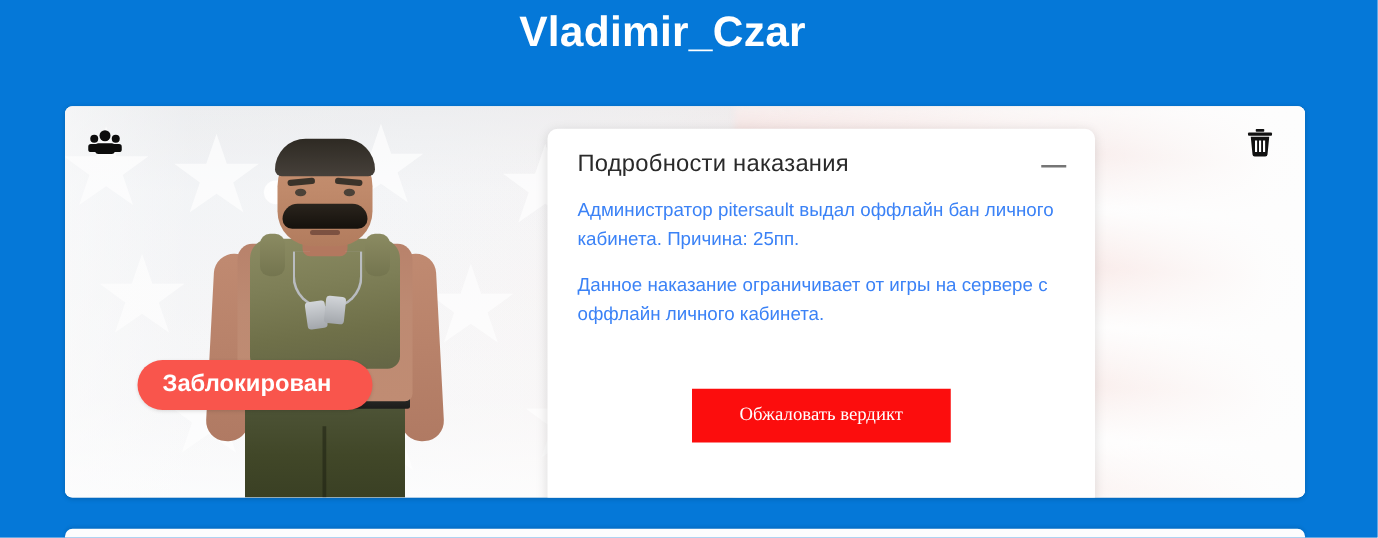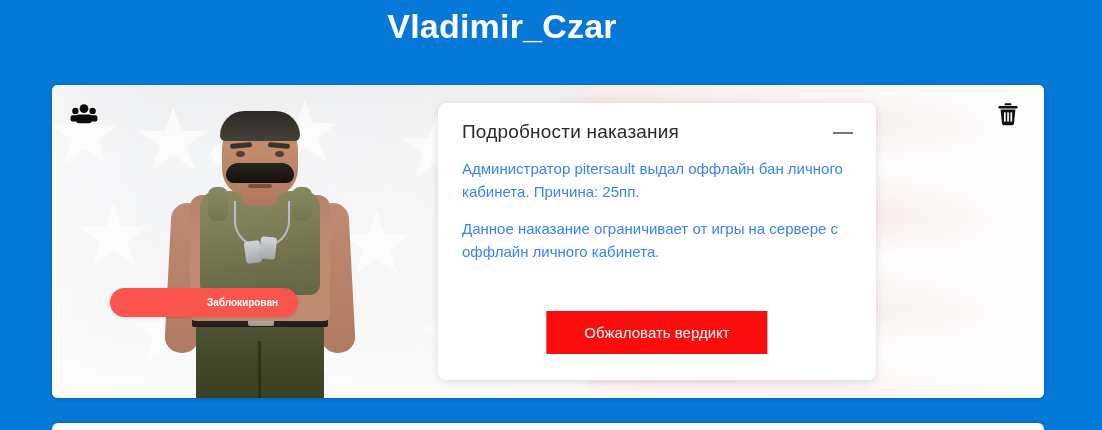--- a/index.html
+++ b/index.html
@@ -27,20 +27,21 @@
     position: absolute;
     left: 0;
     top: 6px;
     width: 1004px;
     text-align: center;
     color: #ffffff;
     font-size: 34px;
     font-weight: bold;
     letter-spacing: 0.2px;
     line-height: 40px;
+    padding-left: 28px;
   }
 
   
   .profile-panel {
     position: absolute;
     left: 52px;
     top: 85px;
     width: 992px;
     height: 313px;
     background: #fdfdfd;
@@ -285,23 +286,23 @@
 
   
   .blocked-badge {
     position: absolute;
     left: 58px;
     top: 203px;
     min-width: 148px;
     padding: 9px 20px;
     background: #f9554c;
     color: #ffffff;
-    font-size: 10px;
+    font-size: 19px;
     font-weight: bold;
-    text-align: right;
+    text-align: left;
     border-radius: 20px;
     box-shadow: 0 1px 3px rgba(0,0,0,0.12);
     white-space: nowrap;
   }
 
   
   .friends-icon, .delete-icon {
     position: absolute;
     width: 28px;
     height: 28px;
@@ -310,21 +311,21 @@
   .friends-icon { left: 18px; top: 15px; }
   .delete-icon  { right: 22px; top: 15px; }
   .friends-icon svg, .delete-icon svg { display: block; }
 
   
   .detail-card {
     position: absolute;
     left: 386px;
     top: 18px;
     width: 438px;
-    height: 277px;
+    height: 319px;
     background: #ffffff;
     border-radius: 8px;
     box-shadow: 0 2px 9px rgba(0,0,0,0.13);
   }
   .detail-header {
     position: absolute;
     left: 24px;
     top: 18px;
     right: 22px;
     display: flex;
@@ -369,21 +370,21 @@
     left: 50%;
     transform: translateX(-50%);
     top: 208px;
     padding: 13px 38px;
     background: #fc0d0d;
     color: #ffffff;
     font-size: 15px;
     border: none;
     border-radius: 0;
     cursor: pointer;
-    font-family: Liberation Sans, sans-serif;
+    font-family: Liberation Serif, serif;
     white-space: nowrap;
   }
 
   
   .secondary-panel {
     position: absolute;
     left: 52px;
     top: 423px;
     width: 992px;
     height: 40px;

